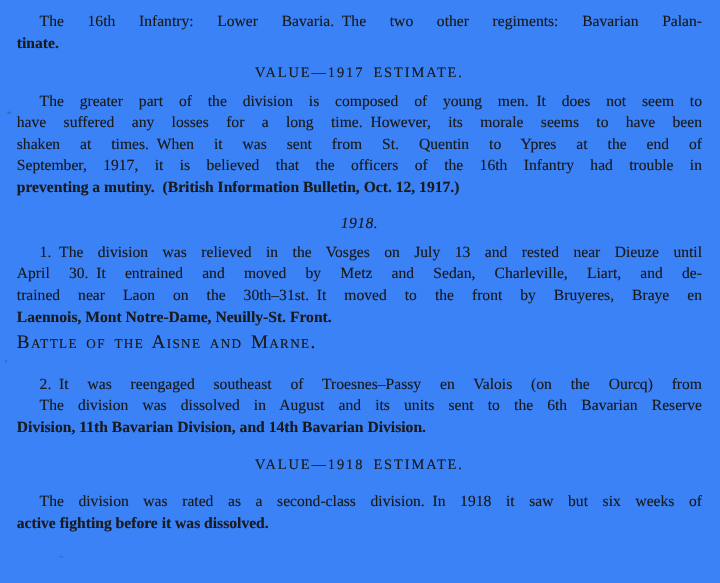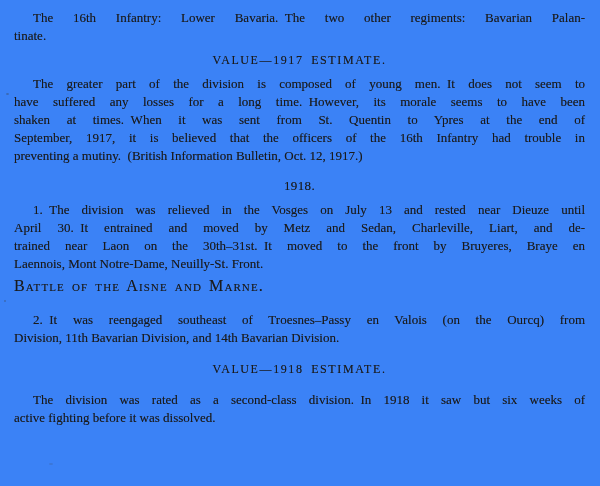--- a/index.html
+++ b/index.html
@@ -21,36 +21,37 @@
   }
   .para { margin: 0; }
   .line {
     font-size: 13px;
     line-height: 18px;
     text-align: justify;
     text-align-last: justify;
     white-space: normal;
   }
   .line.first { text-indent: 19px; }
-  .line.last { text-align-last: left; }
+  .line.last { text-align-last: left; font-weight: bold; }
   .heading-caps {
     margin: 8px 0 8px 0;
     text-align: center;
     font-size: 12px;
     line-height: 14px;
     letter-spacing: 1.6px;
     word-spacing: 3px;
   }
   .heading-caps.wide-margin { margin: 15px 0 15px 0; }
   .heading-year {
     margin: 12px 0 6px 0;
     text-align: center;
     font-size: 13px;
     line-height: 18px;
     letter-spacing: 0.4px;
+    font-style: italic;
   }
   .sidehead {
     margin: 4px 0 16px 0;
     font-variant: small-caps;
     font-size: 16px;
     line-height: 18px;
     letter-spacing: 1.1px;
     word-spacing: 2px;
   }
   .speck {
@@ -91,20 +92,21 @@
     <div class="line last">Laennois, Mont Notre-Dame, Neuilly-St. Front.</div>
   </div>
 
   <div class="sidehead">Battle of the Aisne and Marne.</div>
 
   <div class="para">
     <div class="line first">2. It was reengaged southeast of Troesnes–Passy en Valois (on the Ourcq) from</div>
   </div>
 
   <div class="para">
+    <div class="line first">The division was dissolved in August and its units sent to the 6th Bavarian Reserve</div>
     <div class="line last">Division, 11th Bavarian Division, and 14th Bavarian Division.</div>
   </div>
 
   <div class="heading-caps wide-margin">VALUE—1918 ESTIMATE.</div>
 
   <div class="para">
     <div class="line first">The division was rated as a second-class division. In 1918 it saw but six weeks of</div>
     <div class="line last">active fighting before it was dissolved.</div>
   </div>
 

